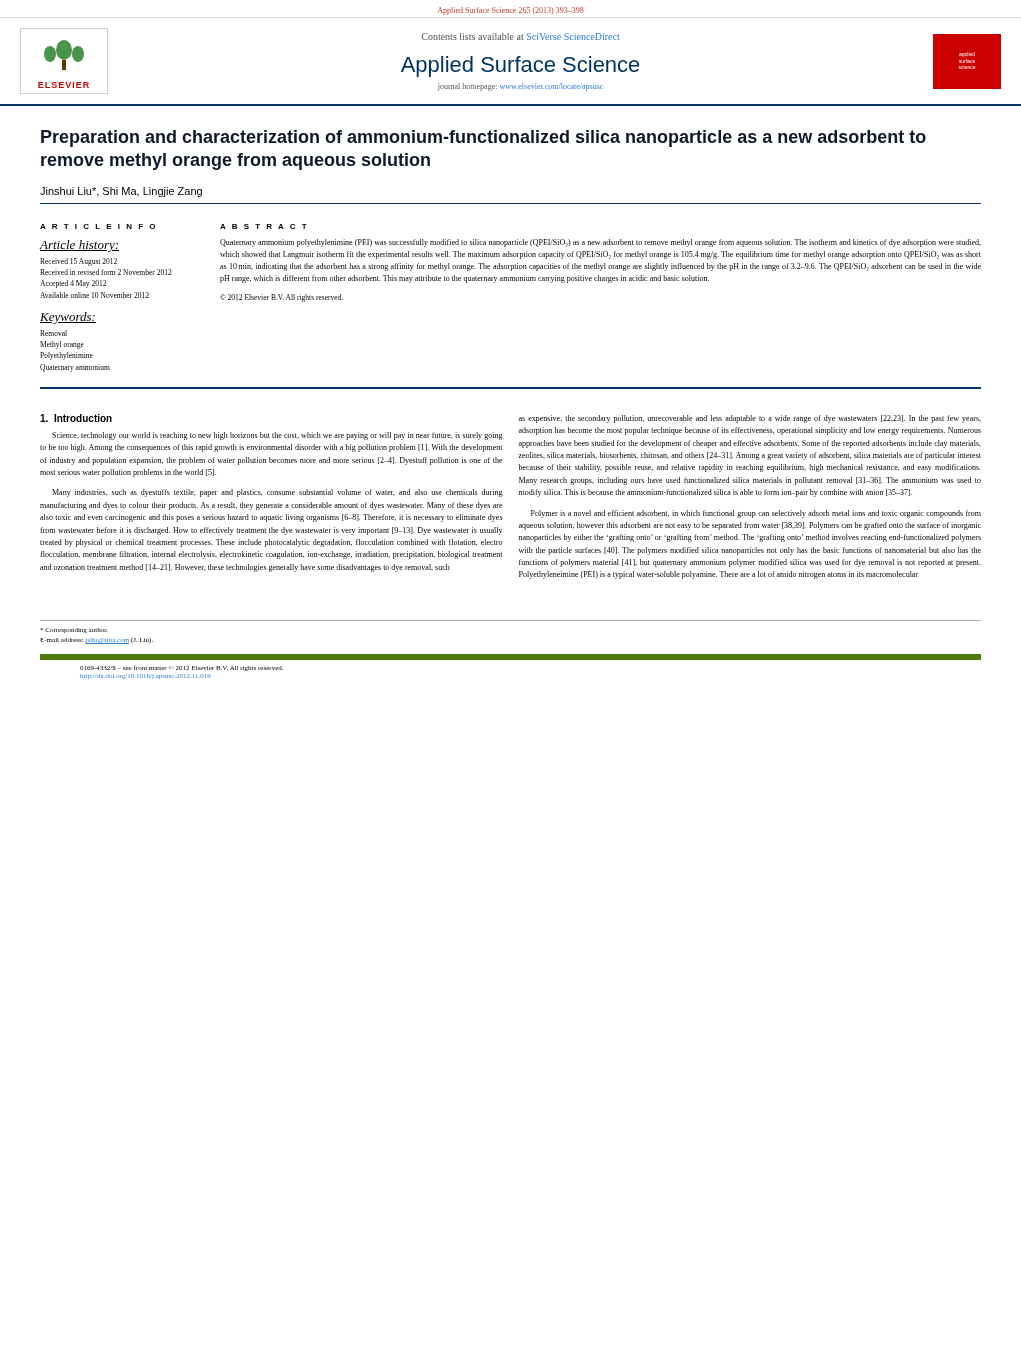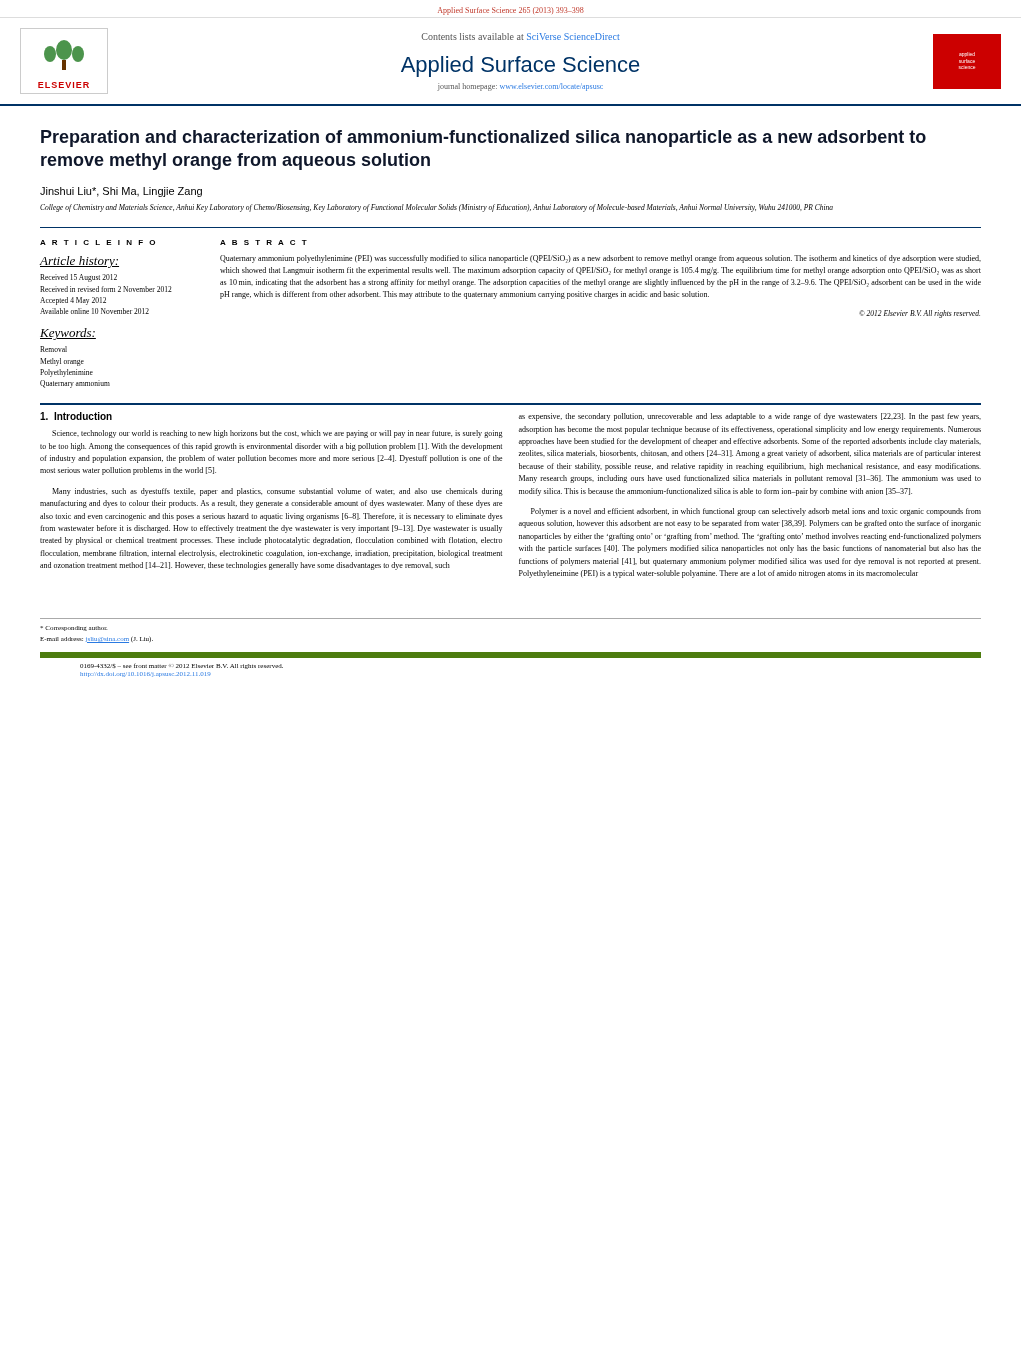--- a/index.html
+++ b/index.html
@@ -79,21 +79,21 @@
       font-style: italic;
       color: #000;
       margin-bottom: 14px;
       line-height: 1.4;
     }
 
     .two-col {
       display: flex;
       gap: 20px;
       border-top: 1px solid #003366;
-      padding-top: 10px;
+      padding-top: 18px;
       margin-bottom: 14px;
     }
 
     .article-info {
       width: 160px;
       flex-shrink: 0;
     }
 
     .article-info-title {
       font-size: 8px;
@@ -137,30 +137,28 @@
     }
 
     .abstract-text {
       font-size: 8px;
       line-height: 1.5;
       text-align: justify;
     }
 
     .copyright-line {
       font-size: 7.5px;
-      text-align: right;
       margin-top: 8px;
-      font-style: italic;
     }
 
     
     .main-two-col {
       display: flex;
       gap: 16px;
-      margin-top: 6px;
+      margin-top: 24px;
     }
 
     .left-col {
       flex: 1;
     }
 
     .right-col {
       flex: 1;
     }
 
@@ -283,21 +281,20 @@
     <div style="font-size:5px;line-height:1.3;text-align:center;white-space:pre-line;">applied
 surface
 science</div>
   </div>
 </div>
 
 <div class="paper-content">
 
   <div class="paper-title">Preparation and characterization of ammonium-functionalized silica nanoparticle as a new adsorbent to remove methyl orange from aqueous solution</div>
   <div class="authors">Jinshui Liu*, Shi Ma, Lingjie Zang</div>
-  <div class="affiliation">College of Chemistry and Materials Science, Anhui Key Laboratory of Chemo/Biosensing, Key Laboratory of Functional Molecular Solids (Ministry of Education), Anhui Laboratory of Molecule-based Materials, Anhui Normal University, Wuhu 241000, PR China</div>
 
   <div class="two-col">
 
     <div class="article-info">
       <div class="article-info-title">A R T I C L E   I N F O</div>
       <span class="info-section-label">Article history:</span>
       <span class="info-line">Received 15 August 2012</span>
       <span class="info-line">Received in revised form 2 November 2012</span>
       <span class="info-line">Accepted 4 May 2012</span>
       <span class="info-line">Available online 10 November 2012</span>

